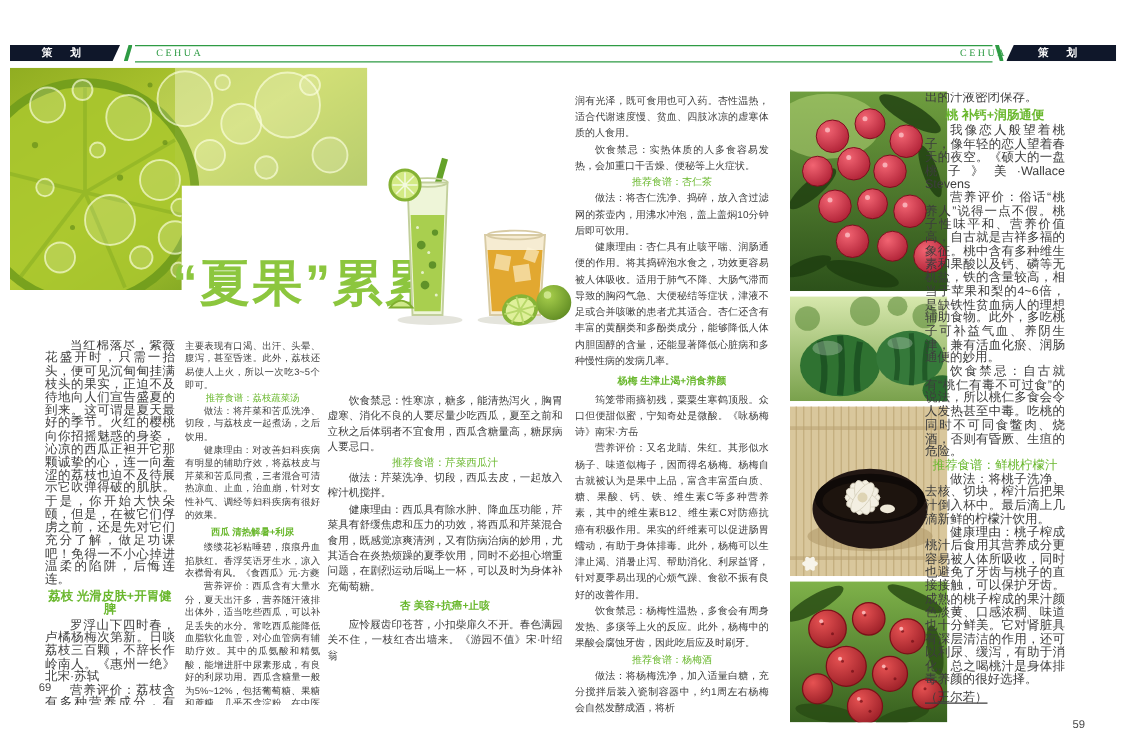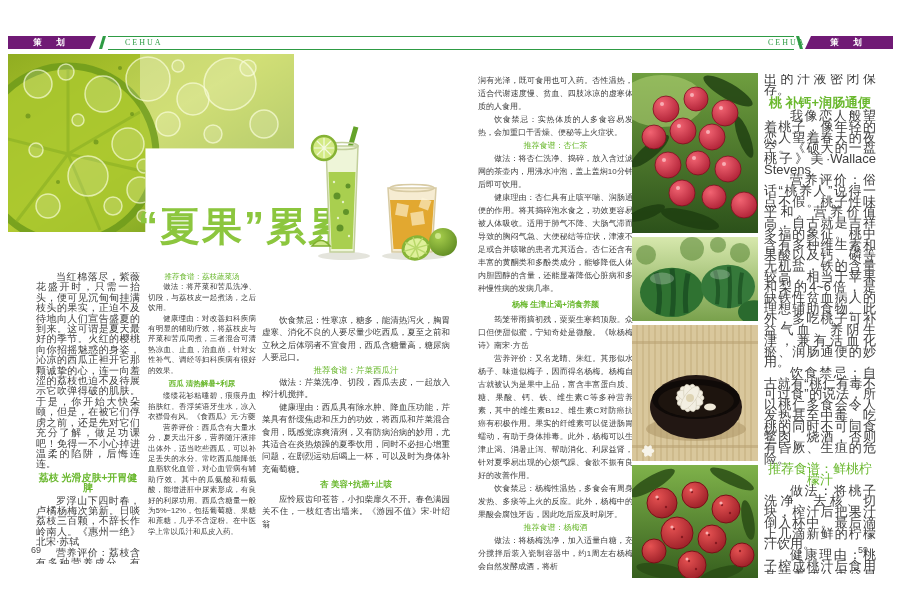--- a/index.html
+++ b/index.html
@@ -1,19 +1,19 @@
 <!DOCTYPE html>
 <html><head>
 <meta charset="utf-8">
 <style>
   html,body{margin:0;padding:0;background:#fcfcfb;}
   .sheet{position:relative;width:900px;height:600px;background:#ffffff;overflow:hidden;
          font-family:"Liberation Sans","DejaVu Sans",sans-serif;}
   
-  .hbar{position:absolute;top:36px;height:13px;background:#701a75;color:#fff;
+  .hbar{position:absolute;top:36px;height:13px;background:#0f172a;color:#fff;
         font-size:8.5px;font-weight:bold;line-height:13px;text-align:center;letter-spacing:6px;}
   .hbar-l{left:8px;width:88px;clip-path:polygon(0 0,100% 0,calc(100% - 6px) 100%,0 100%);}
   .hbar-r{left:805px;width:88px;clip-path:polygon(6px 0,100% 0,100% 100%,0 100%);}
   .hsep{position:absolute;top:36px;width:7px;height:13px;background:#2e9b44;}
   .hsep-l{left:99px;clip-path:polygon(55% 0,100% 0,45% 100%,0 100%);}
   .hsep-r{left:796px;clip-path:polygon(0 0,45% 0,100% 100%,55% 100%);}
   .hband{position:absolute;left:108px;top:36px;width:686px;height:12px;
          border-top:1px solid #2e9b44;border-bottom:1px solid #2e9b44;}
   .htag{position:absolute;top:38px;font-size:8px;color:#2e9b44;letter-spacing:2px;
         font-family:"Liberation Serif","DejaVu Serif",serif;padding-left:12px;}
@@ -27,29 +27,29 @@
   
   .photo{position:absolute;left:632px;width:126px;overflow:hidden;}
   .ph-lychee{top:73px;height:160px;} .ph-melon{top:237px;height:84px;}
   .ph-bowl{top:325px;height:136px;}  .ph-berry{top:465px;height:113px;}
   .photo svg,.lime-photo svg,.drinks svg{display:block;width:100%;height:100%;}
   
   .col{position:absolute;text-align:justify;color:#3d3d3d;overflow:hidden;}
   .c1{left:36px;top:272px;width:104px;height:292px;font-size:10px;line-height:10.4px;}
   .c2{left:148px;top:272px;width:108px;height:292px;font-size:7.5px;line-height:10.4px;}
   .c3{left:262px;top:274px;width:188px;height:290px;font-size:8.5px;line-height:12.4px;margin-top:40px;}
-  .r1{left:478px;top:74px;width:155px;height:502px;font-size:8px;line-height:13px;}
-  .r2{left:764px;top:74px;width:112px;height:500px;font-size:13px;line-height:10.7px;}
+  .r1{left:460px;top:74px;width:155px;height:502px;font-size:8px;line-height:13px;}
+  .r2{left:740px;top:74px;width:112px;height:500px;font-size:10px;line-height:10.7px;}
   .col p{margin:0;text-indent:2em;}
   .cont{text-indent:0 !important;}
   .sec{color:#6ab82e;font-weight:bold;text-align:center;text-indent:0 !important;margin:3px 0 2px 0 !important;}
   .rec{color:#6ab82e;text-align:center;text-indent:0 !important;}
   .byline{text-align:left;text-indent:0 !important;padding-top:4px;text-decoration:underline;}
   .pn{position:absolute;font-size:9px;color:#4a4a4a;}
-  .pn-l{left:31px;top:545px;} .pn-r{left:858px;top:545px;}
+  .pn-l{left:31px;top:545px;} .pn-r{left:858px;top:574px;}
 </style>
 </head>
 <body>
 
 <div class="sheet">
 
   <div class="hbar hbar-l">策 划</div>
   <div class="hsep hsep-l"></div>
   <div class="hband"></div>
   <div class="htag htag-l">CEHUA</div>
@@ -164,20 +164,21 @@
 
   <div class="col c1">
     <p class="para">当红棉落尽，紫薇花盛开时，只需一抬头，便可见沉甸甸挂满枝头的果实，正迫不及待地向人们宣告盛夏的到来。这可谓是夏天最好的季节。火红的樱桃向你招摇魅惑的身姿，沁凉的西瓜正袒开它那颗诚挚的心，连一向羞涩的荔枝也迫不及待展示它吹弹得破的肌肤。于是，你开始大快朵颐，但是，在被它们俘虏之前，还是先对它们充分了解，做足功课吧！免得一不小心掉进温柔的陷阱，后悔连连。</p>
     <p class="sec">荔枝 光滑皮肤+开胃健脾</p>
     <p class="para">罗浮山下四时春，卢橘杨梅次第新。日啖荔枝三百颗，不辞长作岭南人。《惠州一绝》北宋·苏轼</p>
     <p class="para">营养评价：荔枝含有多种营养成分，有糖、蛋白质、多种维生素、脂肪、柠檬酸、果胶以及磷、铁等。荔枝汁多味甘甜，果肉柔软，口感甚佳，可促进血液循环，令皮肤更加光滑有弹性。荔枝性热，适合体质虚弱、胃寒、贫血者食用。</p>
 
   </div>
 
   <div class="col c2">
+    <p class="para cont">主要表现有口渴、出汗、头晕、腹泻，甚至昏迷。此外，荔枝还易使人上火，所以一次吃3~5个即可。</p>
     <p class="rec">推荐食谱：荔枝蔬菜汤</p>
     <p class="para">做法：将芹菜和苦瓜洗净、切段，与荔枝皮一起煮汤，之后饮用。</p>
     <p class="para">健康理由：对改善妇科疾病有明显的辅助疗效，将荔枝皮与芹菜和苦瓜同煮，三者混合可清热凉血、止血，治血崩，针对女性补气、调经等妇科疾病有很好的效果。</p>
     <p class="sec">西瓜 清热解暑+利尿</p>
     <p class="para">缕缕花衫粘唾碧，痕痕丹血掐肤红。香浮笑语牙生水，凉入衣襟骨有风。《食西瓜》元·方夔</p>
     <p class="para">营养评价：西瓜含有大量水分，夏天出汗多，营养随汗液排出体外，适当吃些西瓜，可以补足丢失的水分。常吃西瓜能降低血脂软化血管，对心血管病有辅助疗效。其中的瓜氨酸和精氨酸，能增进肝中尿素形成，有良好的利尿功用。西瓜含糖量一般为5%~12%，包括葡萄糖、果糖和蔗糖，几乎不含淀粉。在中医学上常以瓜汁和瓜皮入药。</p>
   </div>
 
   <div class="col c3">
     <p class="para">饮食禁忌：性寒凉，糖多，能清热泻火，胸胃虚寒、消化不良的人要尽量少吃西瓜，夏至之前和立秋之后体弱者不宜食用，西瓜含糖量高，糖尿病人要忌口。</p>

